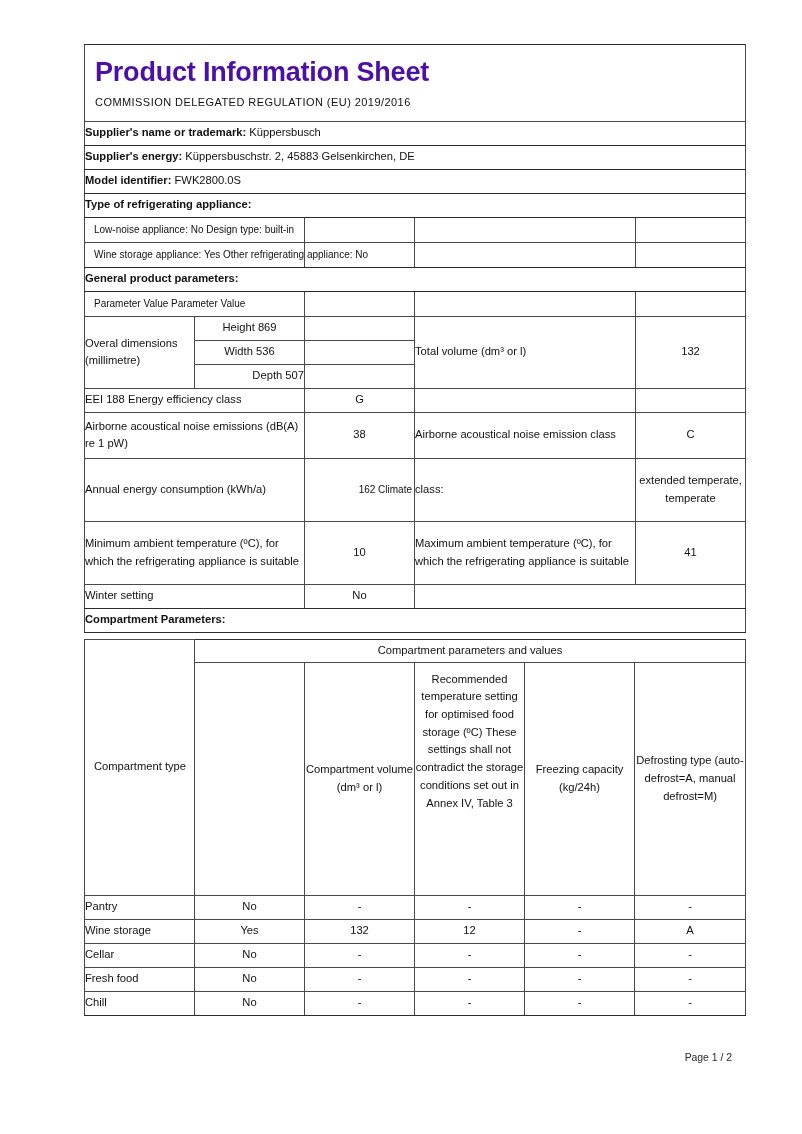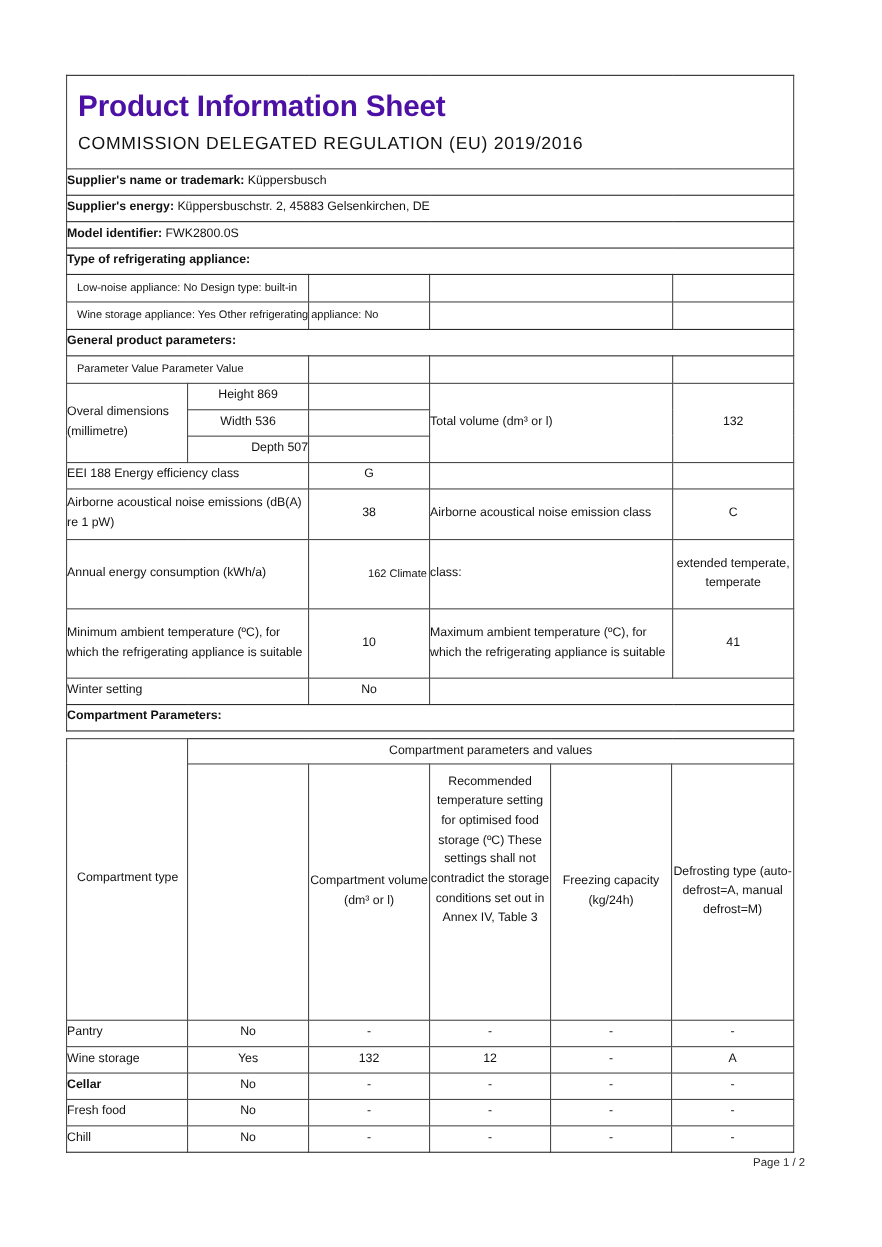--- a/index.html
+++ b/index.html
@@ -11,24 +11,23 @@
     width: 802px;
     height: 1134px;
     position: relative;
     font-family: "Liberation Sans", sans-serif;
     color: #000000;
     -webkit-font-smoothing: antialiased;
   }
 
   #page {
     position: absolute;
-    left: 60px;
+    left: 84px;
     top: 44px;
     width: 661px;
-    margin-top: 24px;
   }
 
   
   table.doc {
     border-collapse: collapse;
     table-layout: fixed;
     width: 661px;
     border-left: 1.6px solid #2b2b2b;
     border-right: 1.6px solid #2b2b2b;
   }
@@ -54,21 +53,21 @@
   }
   .title {
     font-size: 27px;
     font-weight: bold;
     color: #4d10a5;
     letter-spacing: -0.2px;
     padding: 12px 10px 2px 10px;
     line-height: 1.16;
   }
   .subtitle {
-    font-size: 16px;
+    font-size: 11px;
     padding: 4px 10px 9px 10px;
     letter-spacing: 0.04em;
     color: #111;
   }
 
   
   .ovf {
     position: relative;
     overflow: visible;
   }
@@ -284,21 +283,21 @@
     </tr>
     <tr>
       <td class="pad" style="height:23px;">Wine storage</td>
       <td class="padc">Yes</td>
       <td class="padc">132</td>
       <td class="padc">12</td>
       <td class="padc">-</td>
       <td class="padc">A</td>
     </tr>
     <tr>
-      <td class="pad" style="height:23px;font-weight:bold;">Cellar</td>
+      <td class="pad" style="height:23px;">Cellar</td>
       <td class="padc">No</td>
       <td class="padc">-</td>
       <td class="padc">-</td>
       <td class="padc">-</td>
       <td class="padc">-</td>
     </tr>
     <tr>
       <td class="pad" style="height:23px;">Fresh food</td>
       <td class="padc">No</td>
       <td class="padc">-</td>

